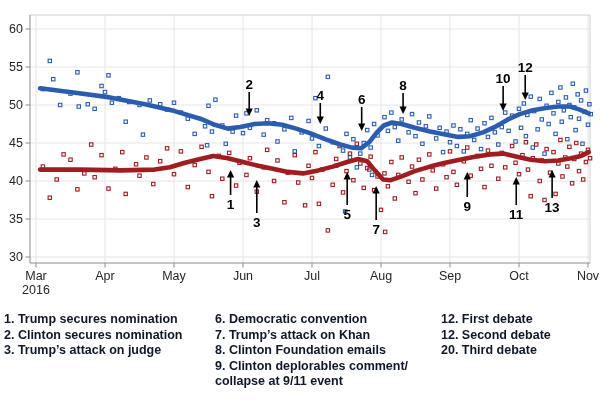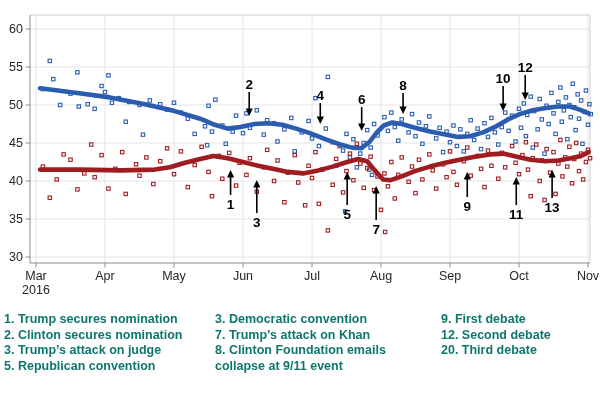--- a/index.html
+++ b/index.html
@@ -1,19 +1,19 @@
 <!DOCTYPE html>
 <html><head>
 <meta charset="utf-8">
 <style>
   html,body{margin:0;padding:0;background:#fff;}
   #stage{position:relative;width:600px;height:388px;background:#fff;overflow:hidden;
          font-family:"Liberation Sans",sans-serif;}
   #chart-wrap{position:absolute;left:0;top:0;width:600px;height:310px;}
-  .legend-col{position:absolute;top:312px;color:#0f766e;font-size:12.5px;font-weight:bold;
+  .legend-col{position:absolute;top:312px;color:#0f172a;font-size:12.5px;font-weight:bold;
               line-height:15.6px;white-space:nowrap;}
   #legend-col-1{left:4px;}
   #legend-col-2{left:215px;}
   #legend-col-3{left:441px;}
   .legend-line{height:15.6px;}
 </style>
 </head>
 <body>
 
 <div id="stage">
@@ -398,28 +398,28 @@
           <polygon points="548.52,177.5 555.72,177.5 552.12,170" fill="#000000"></polygon>
           <text x="552.12" y="211.5" text-anchor="middle" font-size="13.5" font-weight="bold" fill="#000000" font-family="&quot;Liberation Sans&quot;,sans-serif">13</text>
         </g>
       </svg>
   </div>
 
   <div id="legend-col-1" class="legend-col">
     <div class="legend-line">1. Trump secures nomination</div>
     <div class="legend-line">2. Clinton secures nomination</div>
     <div class="legend-line">3. Trump’s attack on judge</div>
-    <div class="legend-line">5. Republican convention</div>
   </div>
 
   <div id="legend-col-2" class="legend-col">
-    <div class="legend-line">3. Democratic convention</div>
+    <div class="legend-line">6. Democratic convention</div>
     <div class="legend-line">7. Trump’s attack on Khan</div>
     <div class="legend-line">8. Clinton Foundation emails</div>
+    <div class="legend-line">9. Clinton deplorables comment/</div>
     <div class="legend-line">collapse at 9/11 event</div>
   </div>
 
   <div id="legend-col-3" class="legend-col">
-    <div class="legend-line">9. First debate</div>
+    <div class="legend-line">12. First debate</div>
     <div class="legend-line">12. Second debate</div>
     <div class="legend-line">20. Third debate</div>
   </div>
 </div>
 
 </body></html>

